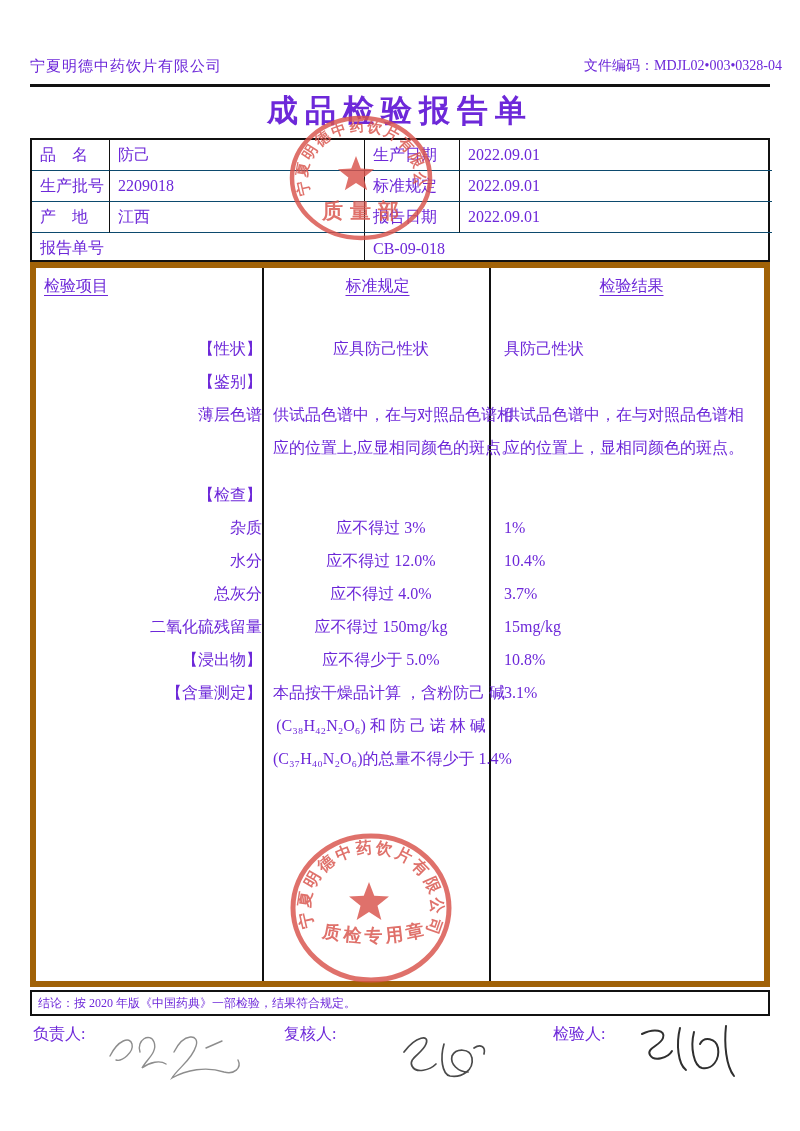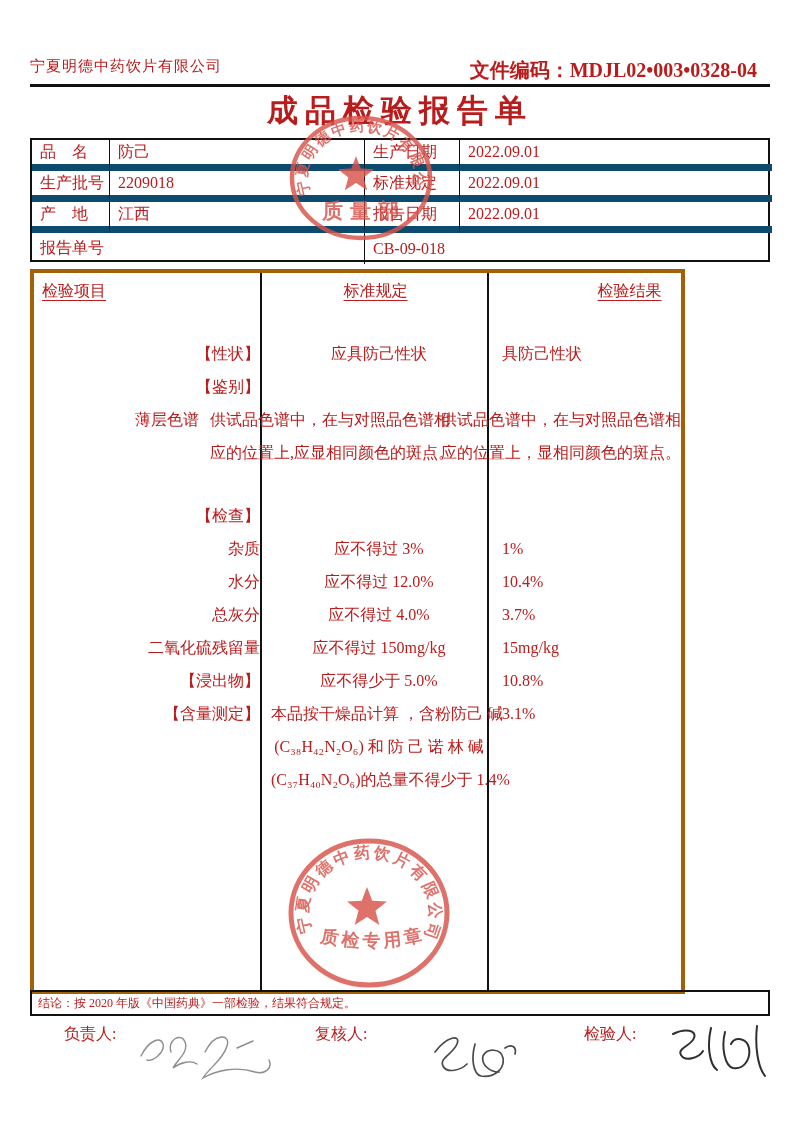--- a/index.html
+++ b/index.html
@@ -1,70 +1,70 @@
 <!DOCTYPE html>
 <html><head>
 <meta charset="utf-8">
 <style>
   html,body{margin:0;padding:0;background:#e8e8e8;}
   .page{
     position:relative;width:800px;height:1131px;background:#ffffff;
     margin:0 auto;overflow:hidden;
     font-family:"Liberation Serif","DejaVu Serif",serif;
-    color:#b91c1c;
+    color:#6d28d9;
   }
   
   .company-name{position:absolute;left:30px;top:57px;font-size:15px;letter-spacing:1px;}
-  .doc-code{position:absolute;right:43px;top:57px;font-size:20px;font-weight:bold;}
+  .doc-code{position:absolute;right:18px;top:57px;font-size:14px;}
   .header-rule{position:absolute;left:30px;top:84px;width:740px;height:3px;background:#111;}
   .report-title{
     position:absolute;left:0;top:90px;width:100%;text-align:center;
     font-size:31px;font-weight:bold;letter-spacing:7px;
   }
   
   .info-table{
     position:absolute;left:30px;top:138px;width:740px;height:124px;
     display:grid;grid-template-columns:78px 255px 95px 312px;grid-template-rows:repeat(4,31px);
     border:2px solid #111;box-sizing:border-box;font-size:16px;
   }
   .info-table .cell{
-    border-right:1px solid #111;border-bottom:7px solid #0c4a6e;
+    border-right:1px solid #111;border-bottom:1px solid #0c4a6e;
     display:flex;align-items:center;padding:0 6px 0 8px;box-sizing:border-box;
     white-space:nowrap;overflow:visible;
   }
   .info-table .cell.last-col{border-right:none;}
   .info-table .cell.last-row{border-bottom:none;}
   .info-table .cell.span2{grid-column:span 2;}
   
   .main-table{
-    position:absolute;left:30px;top:269px;width:655px;height:725px;
-    border:4px solid #a16207;box-sizing:border-box;font-size:16px;
+    position:absolute;left:30px;top:262px;width:740px;height:725px;
+    border:6px solid #a16207;box-sizing:border-box;font-size:16px;
   }
   .vline{position:absolute;top:0;bottom:0;width:1.5px;background:#111;}
   .vline.v1{left:226px;}
   .vline.v2{left:453px;}
   .mt-header{position:absolute;top:8px;left:0;width:100%;height:26px;}
   .mt-header .h-item{position:absolute;left:8px;width:210px;}
   .mt-header .h-standard{position:absolute;left:228px;width:227px;text-align:center;}
   .mt-header .h-result{position:absolute;left:455px;width:281px;text-align:center;}
   .mt-header span{text-decoration:underline;text-underline-offset:4px;}
   .mt-rows{position:absolute;left:0;top:64px;width:100%;}
   .mt-row{display:flex;height:33px;line-height:33px;}
   .mt-row .c-item{width:226px;padding-left:8px;box-sizing:border-box;white-space:nowrap;text-align:right;}
   .mt-row .c-standard{width:227px;padding-left:11px;box-sizing:border-box;white-space:nowrap;text-align:center;}
   .mt-row .c-result{flex:1;padding-left:15px;box-sizing:border-box;white-space:nowrap;}
-  .mt-row.gap-a{margin-top:30px;flex-direction:column;}
+  .mt-row.gap-a{margin-top:14px;flex-direction:column;}
   
   .conclusion-box{
     position:absolute;left:30px;top:990px;width:740px;height:26px;
     border:2px solid #111;box-sizing:border-box;
     display:flex;align-items:center;padding-left:6px;font-size:12px;
   }
   
-  .sig-row{position:absolute;left:30px;top:1022px;width:740px;height:70px;font-size:16px;margin-left:31px;}
+  .sig-row{position:absolute;left:30px;top:1022px;width:740px;height:70px;font-size:16px;}
   .sig-label{position:absolute;top:2px;white-space:nowrap;}
   .sig-label.l1{left:3px;}
   .sig-label.l2{left:254px;}
   .sig-label.l3{left:523px;}
   .sig-svg{position:absolute;top:0;}
   .sig-svg.s1{left:72px;}
   .sig-svg.s2{left:360px;}
   .sig-svg.s3{left:600px;}
   
   .stamp{position:absolute;opacity:0.82;}

